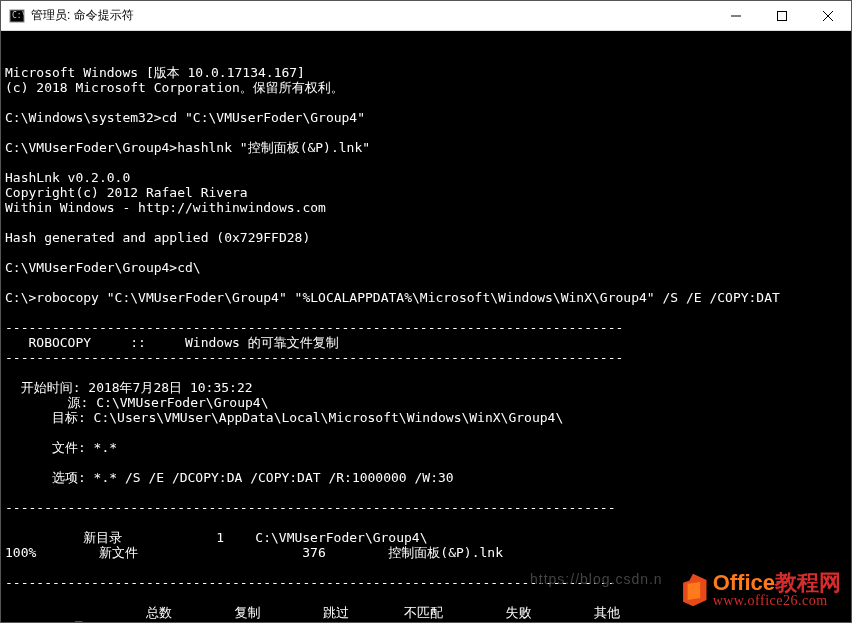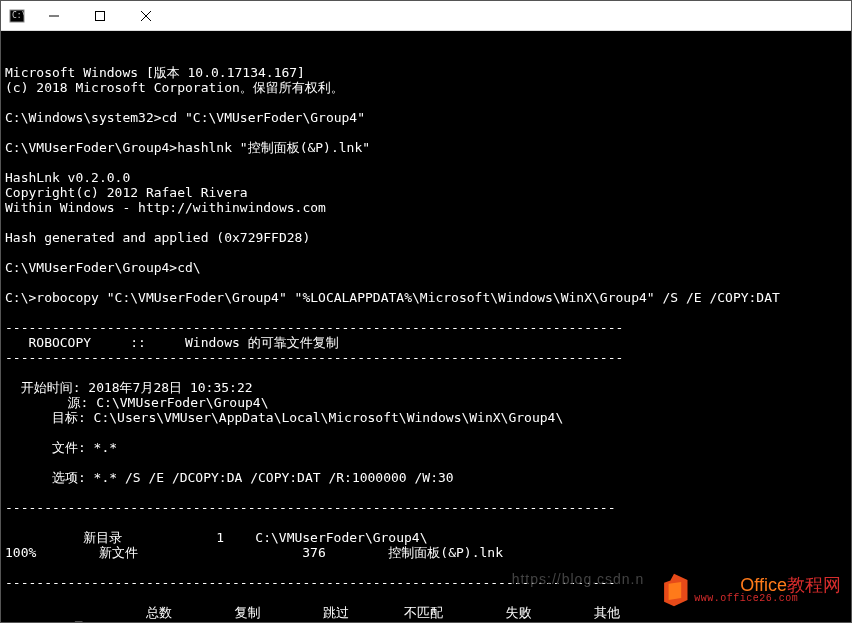--- a/index.html
+++ b/index.html
@@ -94,44 +94,44 @@
       height: 36px;
     }
     .watermark-text {
       display: flex;
       flex-direction: column;
       line-height: 1;
       margin-left: 2px;
     }
     .watermark-text .t1 {
       font-family: Arial, sans-serif;
-      font-size: 18px;
-      font-weight: normal;
-      margin-left: 46px;
+      font-size: 22px;
+      font-weight: bold;
     }
     .watermark-text .t1 .o { color: #ff7a1a; }
     .watermark-text .t1 .r { color: #d62c2c; }
     .watermark-text .t2 {
-      font-family: Liberation Mono, monospace;
-      font-size: 10px;
+      font-family: Liberation Serif, serif;
+      font-size: 14px;
       color: #d62c2c;
       letter-spacing: 0.5px;
     }
   </style>
 </head>
 <body>
 
 <div class="window">
   <div class="titlebar">
     <span class="titlebar-icon">
       <svg width="16" height="16" viewBox="0 0 16 16">
         <rect x="1" y="2" width="14" height="12" fill="#000" stroke="#888" stroke-width="1"></rect>
         <text x="3" y="10" font-size="8" fill="#ccc" font-family="monospace">C:\</text>
       </svg>
     </span>
+    <span class="titlebar-title">管理员: 命令提示符</span>
     <div class="window-controls">
       <div class="window-btn">
         <svg width="10" height="10" viewBox="0 0 10 10">
             <line x1="0" y1="5" x2="10" y2="5" stroke="#000" stroke-width="1"></line>
           </svg>
       </div>
       <div class="window-btn">
         <svg width="10" height="10" viewBox="0 0 10 10">
             <rect x="0.5" y="0.5" width="9" height="9" fill="none" stroke="#000" stroke-width="1"></rect>
           </svg>

